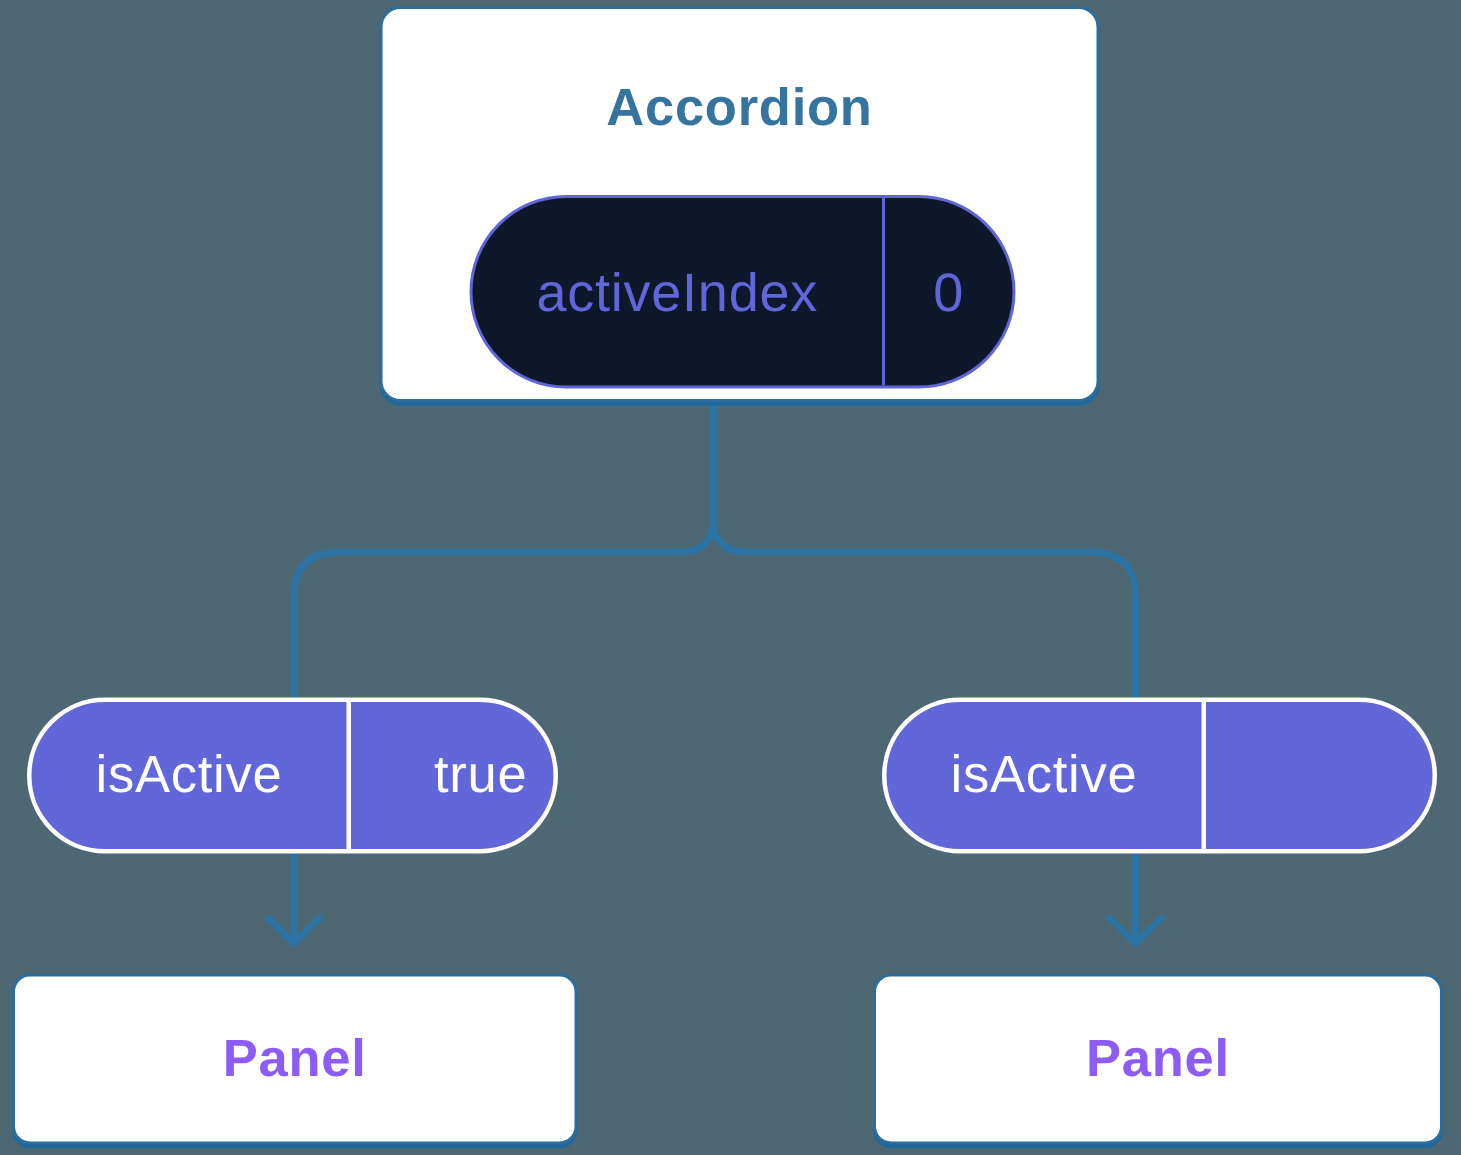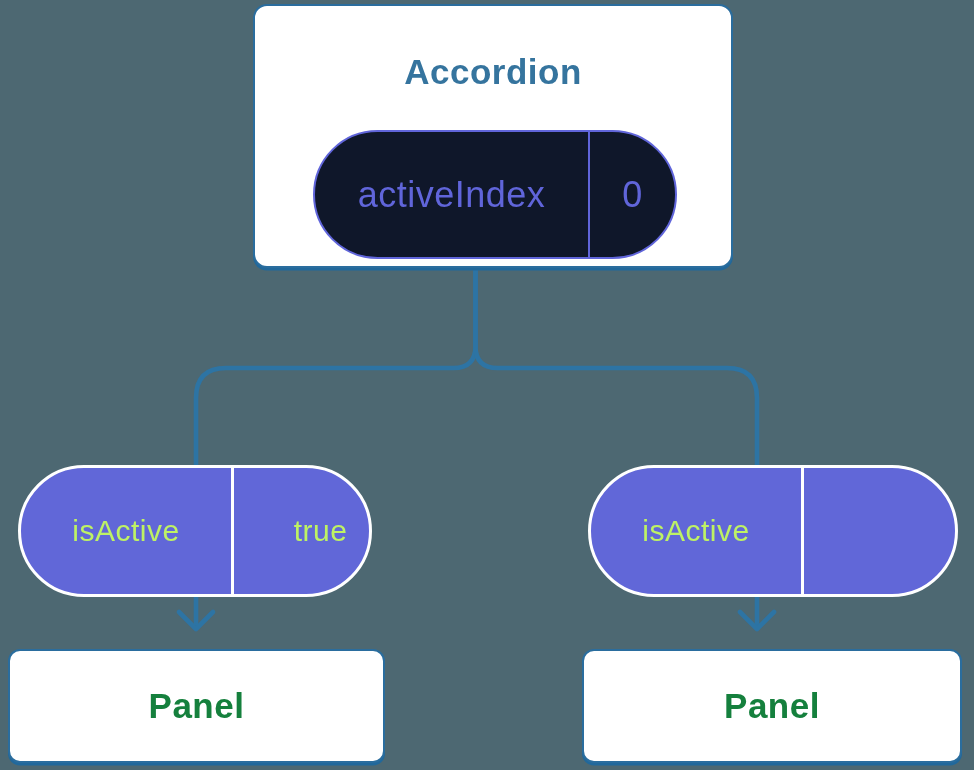--- a/index.html
+++ b/index.html
@@ -57,21 +57,21 @@
     align-items: center;
     justify-content: center;
     border-radius: 12px;
   }
   .panel-left  { left: 8px;   width: 377px; }
   .panel-right { left: 582px; width: 380px; }
   .panel-title {
     font-size: 35px;
     font-weight: 700;
     letter-spacing: 0.5px;
-    color: #15803d;
+    color: #8b5cf6;
   }
   
   .state-pill {
     position: absolute;
     left: 58px;
     top: 114px;
     width: 364px;
     height: 129px;
     border: 2px solid #6065da;
     border-radius: 999px;
@@ -92,29 +92,29 @@
   }
   .state-pill .cell-key {
     width: 273px;
     border-right: 2px solid #6065da;
   }
   .state-pill .cell-val { flex: 1; }
   
   .prop-pill {
     position: absolute;
     top: 465px;
-    height: 132px;
+    height: 104px;
     background: #6167d8;
     border: 3px solid #ffffff;
     border-radius: 999px;
     box-sizing: border-box;
     display: flex;
     align-items: stretch;
-    color: #bef264;
-    font-size: 30px;
+    color: #ffffff;
+    font-size: 35px;
     overflow: hidden;
   }
   .prop-pill .cell {
     display: flex;
     align-items: center;
     justify-content: center;
     letter-spacing: 0.5px;
   }
   .prop-pill .cell-key {
     width: 210px;

